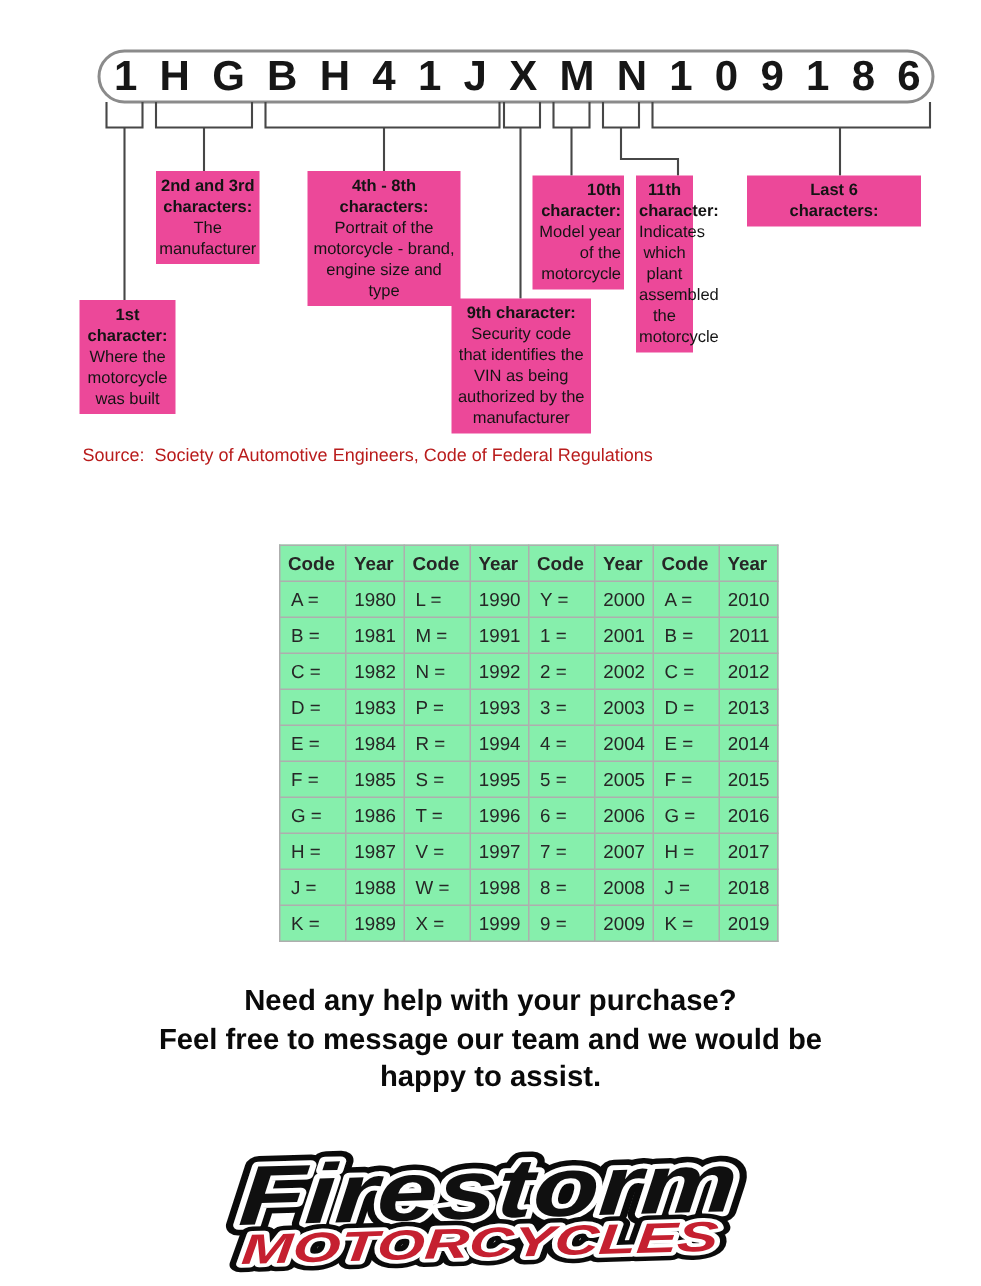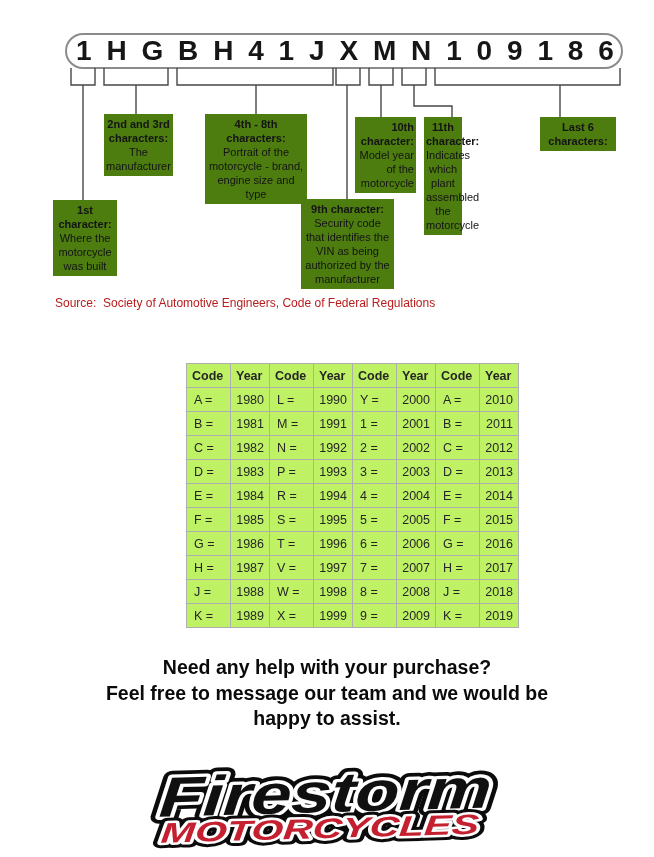--- a/index.html
+++ b/index.html
@@ -10,37 +10,37 @@
   .vin-box{position:absolute;left:65px;top:33px;width:558px;height:36px;box-sizing:border-box;
            border:2px solid #8b8b8b;border-radius:18px;background:#fff;
            display:flex;align-items:center;justify-content:space-between;padding:0 7px 0 9px;}
   .vin-char{font-size:28px;font-weight:bold;color:#161616;line-height:1;}
 
   
   .connectors{position:absolute;left:0;top:0;width:654px;height:320px;pointer-events:none;}
   .connectors path{fill:none;stroke:#474747;stroke-width:1.4;}
 
   
-  .callout{position:absolute;background:#4d7c0f;text-align:center;font-size:11px;
+  .callout{position:absolute;background:#ec4899;text-align:center;font-size:11px;
            line-height:14px;color:#141414;padding:3px 2px;box-sizing:border-box;}
   .callout .t{font-weight:bold;white-space:pre-line;display:block;}
   .callout .b{white-space:pre-line;display:block;}
   #c1{left:53px;top:200px;width:64px;}
   #c2{left:104px;top:114px;width:69px;}
   #c3{left:205px;top:114px;width:102px;}
   #c4{left:301px;top:199px;width:93px;}
   #c5{left:355px;top:117px;width:61px;text-align:right;}
   #c6{left:424px;top:117px;width:38px;}
-  #c7{left:540px;top:117px;width:76px;}
+  #c7{left:498px;top:117px;width:116px;}
 
   .source{position:absolute;left:55px;top:296px;font-size:12px;color:#b91c1c;white-space:pre;}
 
   
   .year-table{position:absolute;left:186px;top:363px;border-collapse:collapse;
-              font-size:12.5px;color:#262626;background:#bef264;}
+              font-size:12.5px;color:#262626;background:#86efac;}
   .year-table th,.year-table td{border:1px solid #aeaeae;height:23px;padding:0;}
   .year-table th{font-weight:bold;text-align:left;padding-left:5px;padding-right:3px;}
   .year-table td.code-cell{width:36px;text-align:left;padding-left:7px;}
   .year-table td.year-cell{width:33px;text-align:right;padding-right:5px;margin-top:20px;}
 
   .help{position:absolute;left:0;top:655px;width:654px;text-align:center;
         font-size:19.5px;font-weight:bold;line-height:25.5px;color:#0a0a0a;white-space:pre-line;}
 
   .logo{position:absolute;left:134px;top:760px;}
   .logo text{font-family:"Liberation Sans",sans-serif;font-weight:bold;font-style:italic;}

